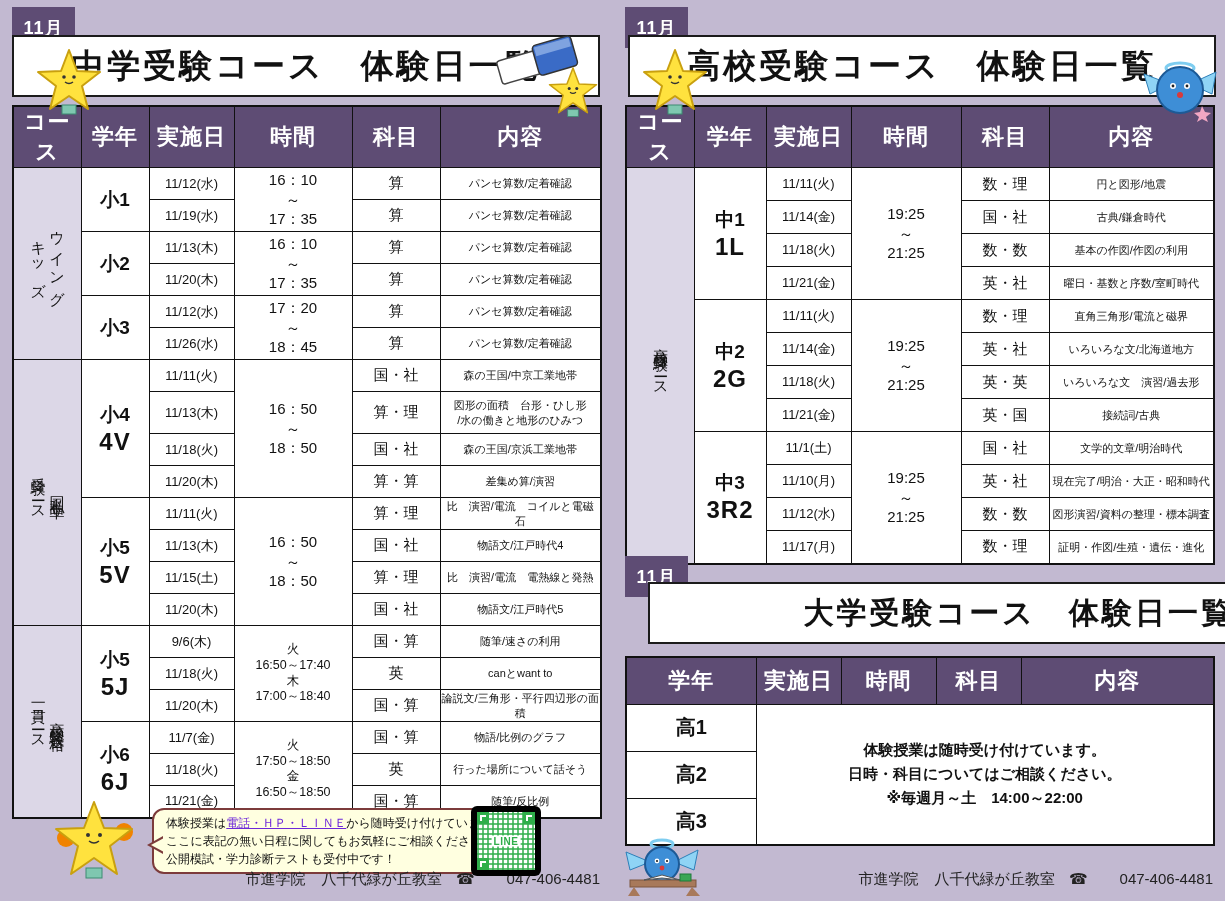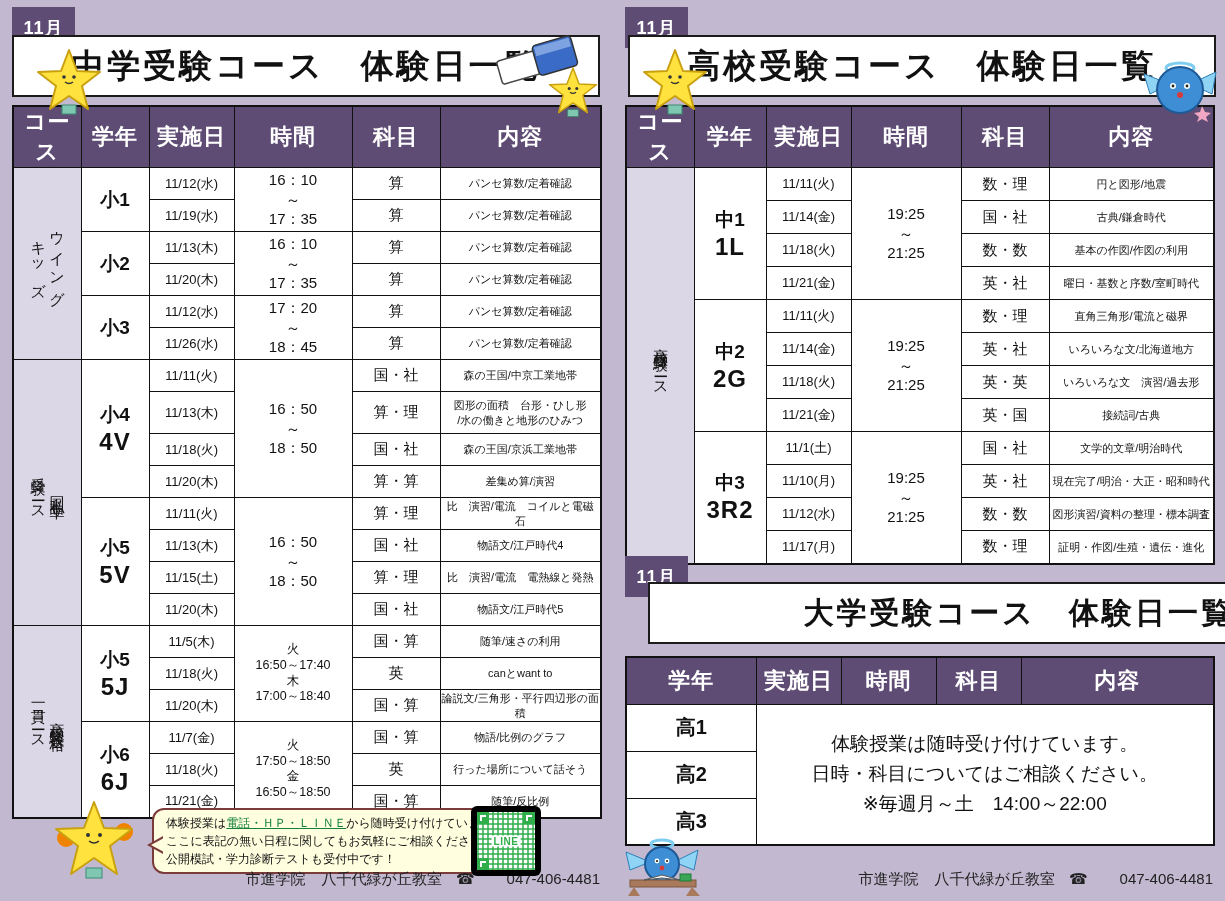--- a/index.html
+++ b/index.html
@@ -36,29 +36,29 @@
   td.grade{font-size:19px;font-weight:600;margin-left:13px;}
   .gcode{font-size:24px;font-weight:600;letter-spacing:1px;}
   td.date{font-size:13px;}
   td.time{font-size:15px;white-space:pre-line;line-height:1.3;margin-left:48px;}
   td.time.small{font-size:12.5px;line-height:1.25;}
   td.subject{font-size:15px;}
   td.content{font-size:11px;white-space:pre-line;line-height:1.3;}
   
   .t-uni tr{height:47px;}
   .t-uni td.ugrade{font-size:20px;font-weight:600;}
-  .t-uni td.unotice{font-size:19px;font-weight:400;white-space:pre-line;line-height:1.6;margin-top:13px;}
+  .t-uni td.unotice{font-size:15px;font-weight:700;white-space:pre-line;line-height:1.6;margin-top:13px;}
   
   .note{
     background:#ffffe0;border:2.5px solid #7c3b3b;border-radius:12px;
     width:384px;height:66px;display:flex;align-items:center;
     padding:2px 6px 2px 12px;box-sizing:border-box;
   }
   .note .txt{font-size:12px;line-height:1.5;text-align:left;white-space:nowrap;}
-  .note .red{color:#15803d;text-decoration:underline;}
+  .note .red{color:#6d28d9;text-decoration:underline;}
   .note:before{
     content:"";position:absolute;left:-16px;top:26px;
     border:9px solid transparent;border-right:16px solid #7c3b3b;
   }
   .note:after{
     content:"";position:absolute;left:-10px;top:28px;
     border:7px solid transparent;border-right:13px solid #ffffe0;
   }
   
   .qr{
@@ -252,21 +252,21 @@
   </tr>
 
   <tr>
     <td class="course" rowspan="6">
       <div class="vtext"><span>高校受験合格</span><span>一貫コース</span></div>
     </td>
     <td class="grade" rowspan="3">
           <div>小5</div>
           <div class="gcode">5J</div>
         </td>
-    <td class="date">11/5(木)</td>
+    <td class="date">9/6(木)</td>
     <td class="time small" rowspan="3">火
 16:50～17:40
 木
 17:00～18:40</td>
     <td class="subject">国・算</td>
     <td class="content">随筆/速さの利用</td>
   </tr>
   <tr>
     <td class="date">11/18(火)</td>
     <td class="subject">英</td>

